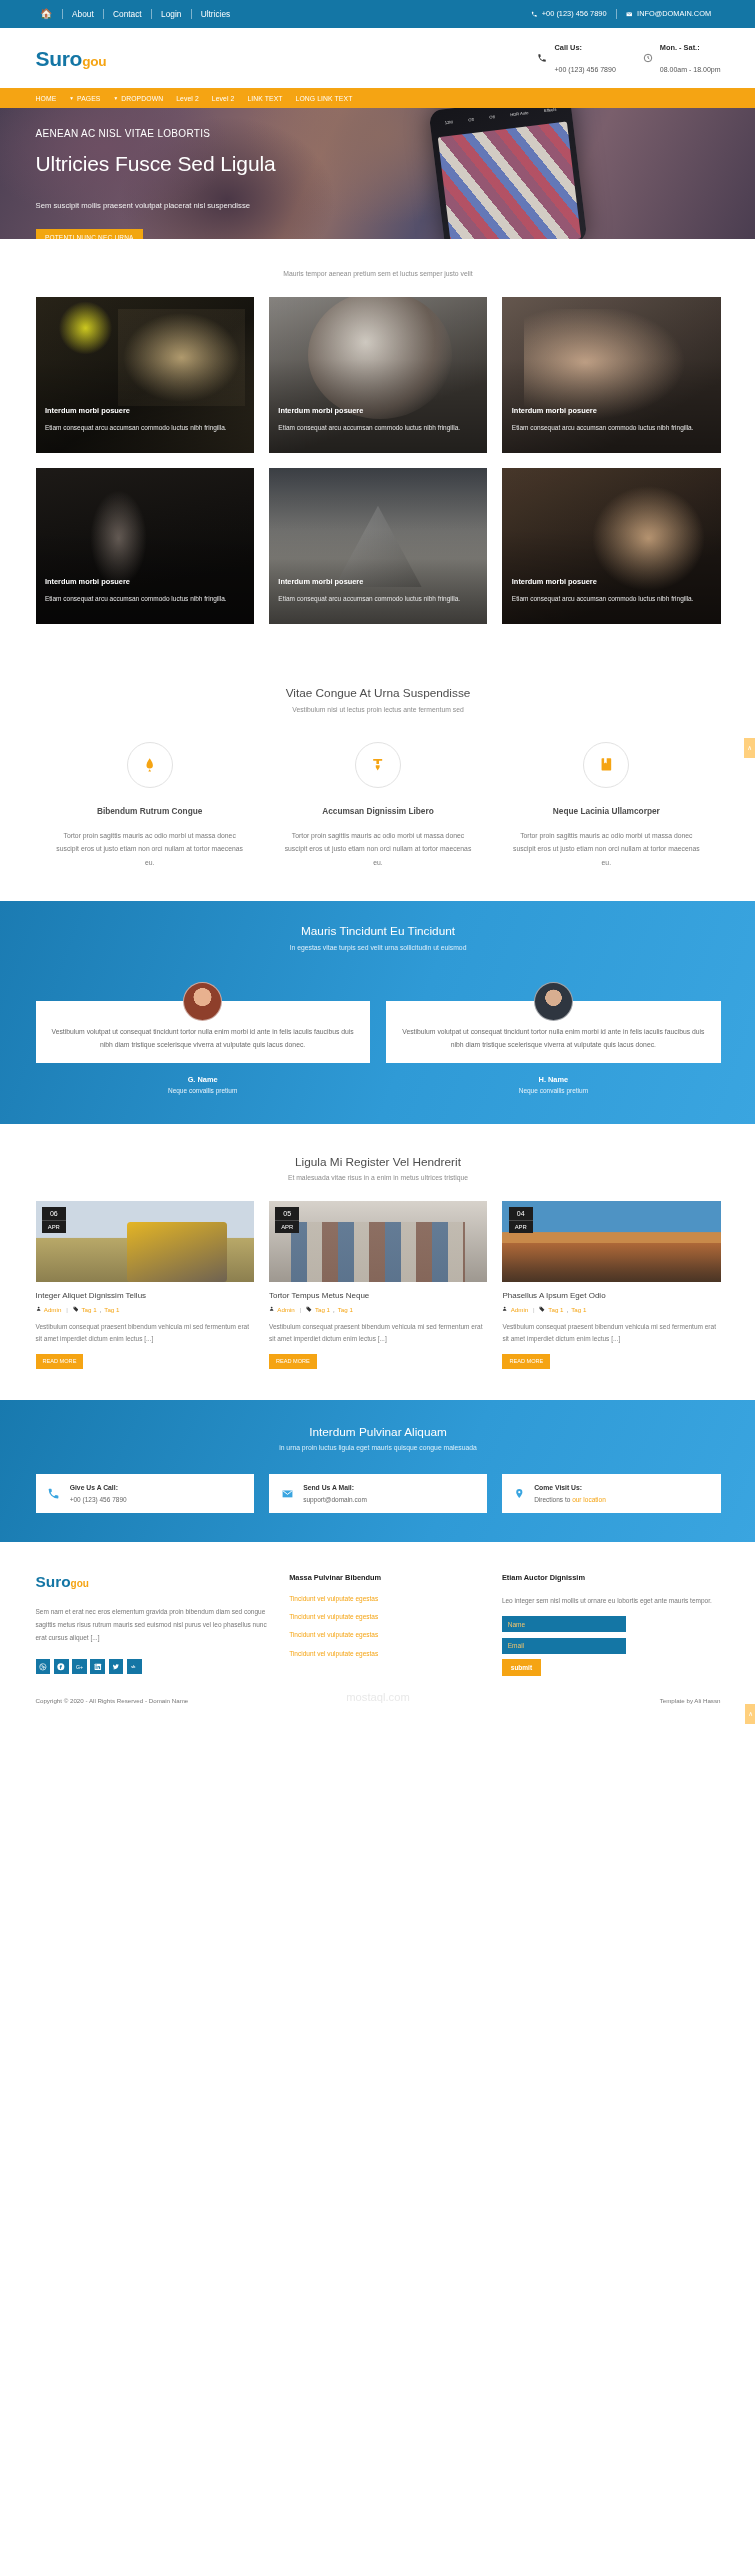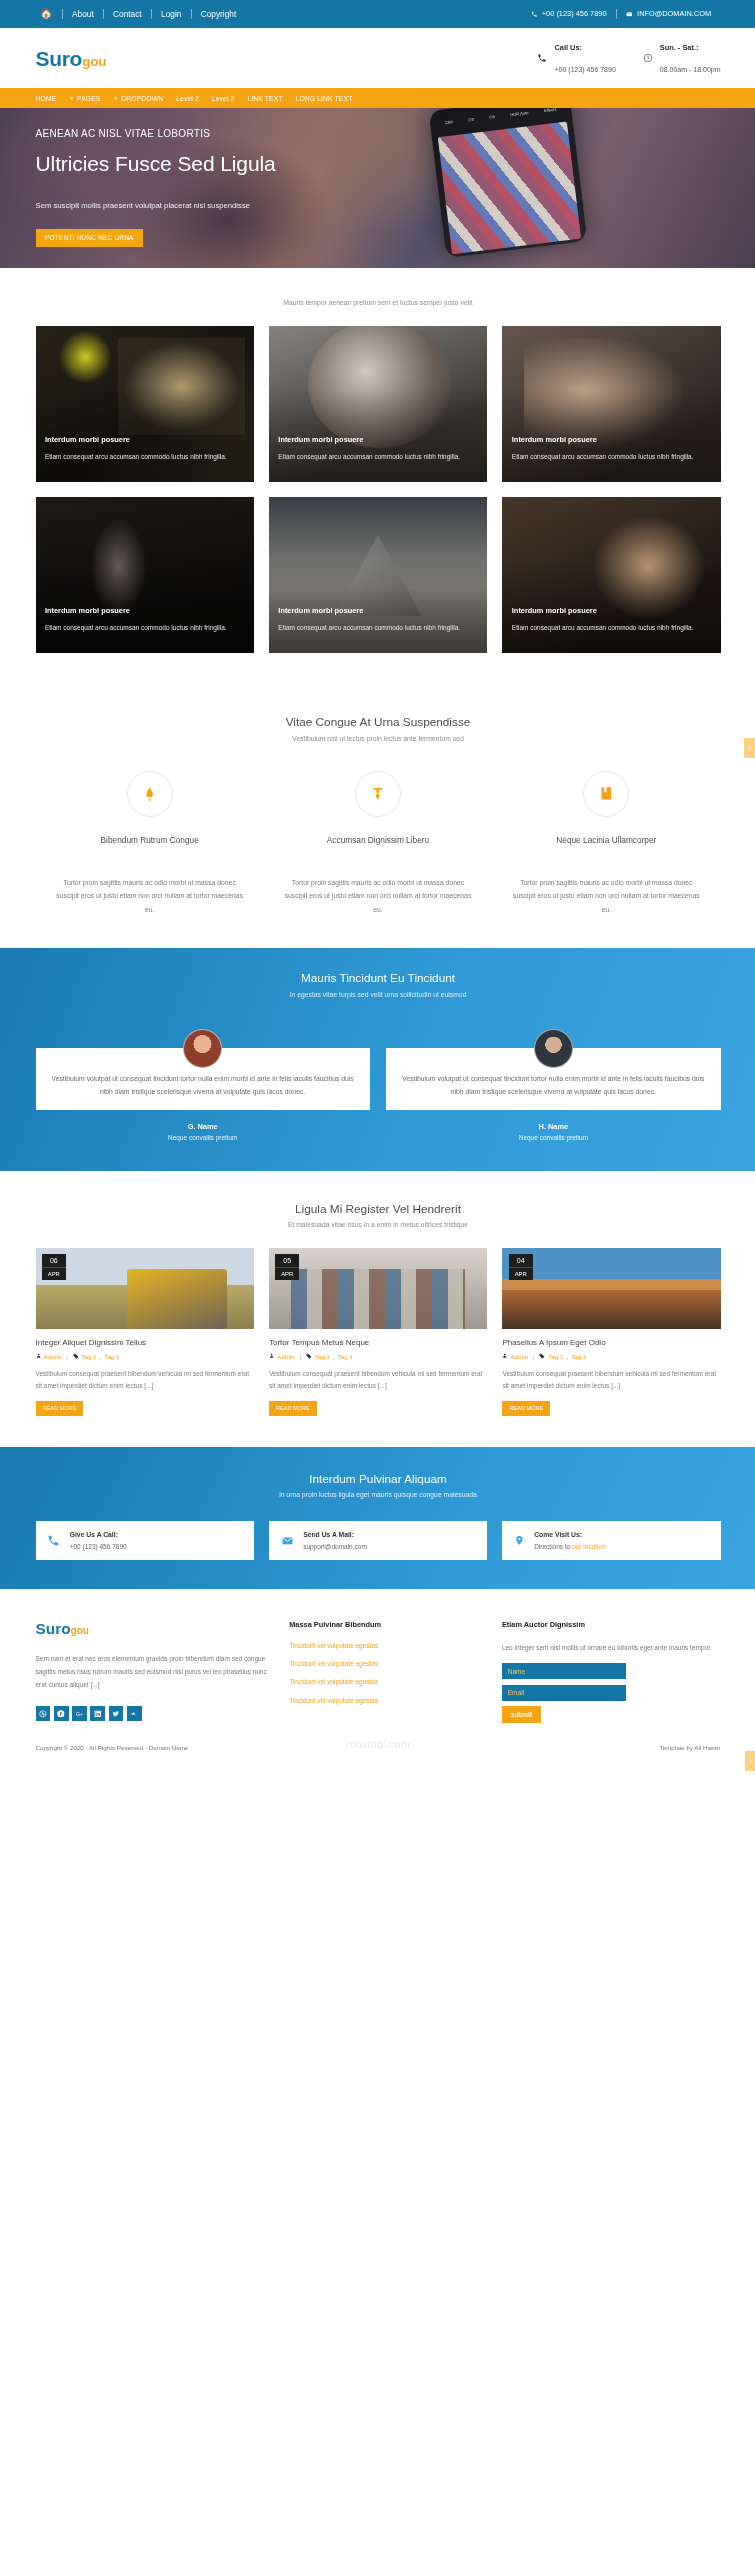--- a/index.html
+++ b/index.html
@@ -37,21 +37,21 @@
 
   
   .nav { background: #f5a413; height: 20px; }
   .nav .wrap { display: flex; align-items: center; height: 20px; }
   .nav a { color: #fff; font-size: 6.8px; text-decoration: none; padding: 0 6.5px; display:flex; align-items:center; gap:3px; letter-spacing: 0.1px;}
   .nav a.first { padding-left: 0; }
   .nav .caret { font-size: 4.7px; }
   .nav a.lvl { text-transform: none; }
 
   
-  .hero { position: relative; height: 160px; overflow: hidden; background: #3a3340; }
+  .hero { position: relative; height: 131px; overflow: hidden; background: #3a3340; }
   .hero-bg { position: absolute; inset: 0; }
   .hero-grad { position:absolute; inset:0;
     background:
       radial-gradient(ellipse 177px 106px at 14% 30%, #6d4f63 0%, rgba(109,79,99,0) 70%),
       radial-gradient(ellipse 154px 118px at 30% 70%, #4a3746 0%, rgba(74,55,70,0) 70%),
       radial-gradient(ellipse 189px 130px at 50% 20%, #8a6a62 0%, rgba(138,106,98,0) 70%),
       linear-gradient(115deg, #4b3f53 0%, #6e5566 22%, #9a7266 42%, #55506b 58%, #7a5f6c 75%, #4a3d50 100%);
   }
   .hero-phone { position:absolute; right: 177px; top:-5.9px; width: 142px; height: 148px;
      background: linear-gradient(160deg,#15151a,#25252c); border-radius: 13px; transform: rotate(-7deg);
@@ -96,21 +96,21 @@
      clip-path: polygon(50% 0,100% 100%,0 100%);}
   .g6 { background: linear-gradient(155deg,#4b3a2c,#1d1713 72%); }
   .g6::after{content:"";position:absolute;right:6%;top:10%;width:54%;height:70%;background:radial-gradient(ellipse,#c5a07a 0%,rgba(29,23,19,0) 68%);}
 
   
   .svc { display: grid; grid-template-columns: repeat(3, 1fr); }
   .svc-col { text-align: center; padding: 0 20px; }
   .circ { width: 46px; height: 46px; border-radius: 50%; border: 0.6px solid #e2e2e2; margin: 0 auto 17.7px;
           display: flex; align-items: center; justify-content: center; }
   .circ svg { fill: #f5a413; }
-  .svc-col h3 { font-size: 8.3px; color: #4d4d4d; font-weight: normal; margin-bottom: 31px; }
+  .svc-col h3 { font-size: 8.3px; color: #4d4d4d; font-weight: bold; margin-bottom: 13px; }
   .svc-col p { font-size: 6.8px; color: #7a7a7a; line-height: 2.0; }
 
   
   .testi { background: linear-gradient(110deg,#1b7bb2 0%, #2f9ad6 55%, #3aa5e0 100%); padding: 23.6px 0 29.5px; }
   .testi .sec-h h2 { color: #fff; text-align: center; }
   .testi .sec-h p { color: #ddeefa; }
   .testi-grid { display: grid; grid-template-columns: 1fr 1fr; gap: 16.5px; margin-top: 31px; }
   .t-card { text-align: center; position: relative; }
   .t-av { width: 39px; height: 39px; border-radius: 50%; margin: 0 auto -19.5px; position: relative; z-index: 2;
           border: 1.8px solid rgba(255,255,255,.55); overflow: hidden; }
@@ -189,21 +189,21 @@
   <div class="wrap">
     <div class="tb-left">
       <a href="#" class="home-ic">🏠</a>
       <span class="tb-sep"></span>
       <a href="#">About</a>
       <span class="tb-sep"></span>
       <a href="#">Contact</a>
       <span class="tb-sep"></span>
       <a href="#">Login</a>
       <span class="tb-sep"></span>
-      <a href="#">Copyright</a>
+      <a href="#">Ultricies</a>
     </div>
     <div class="tb-right">
       <div class="item">
         <svg width="6.5" height="6.5" viewBox="0 0 24 24">
             <path d="M20 15.5c-1.2 0-2.4-.2-3.6-.6a1 1 0 0 0-1 .2l-2.2 2.2a15.1 15.1 0 0 1-6.6-6.6l2.2-2.2a1 1 0 0 0 .2-1c-.4-1.1-.6-2.3-.6-3.5a1 1 0 0 0-1-1H4a1 1 0 0 0-1 1A17 17 0 0 0 20 21a1 1 0 0 0 1-1v-3.5a1 1 0 0 0-1-1z"></path>
           </svg>
         <span>+00 (123) 456 7890</span>
       </div>
       <span class="tb-sep"></span>
       <div class="item">
@@ -235,21 +235,21 @@
         </span>
       </div>
       <div class="hi">
         <span class="ic">
           <svg width="10" height="10" viewBox="0 0 24 24" fill="none" stroke="#3b3b3b" stroke-width="1.6">
               <circle cx="12" cy="12" r="9"></circle>
               <path d="M12 7v5l3 2"></path>
             </svg>
         </span>
         <span class="tx">
-          <b>Sun. - Sat.:</b>
+          <b>Mon. - Sat.:</b>
           <span>08.00am - 18.00pm</span>
         </span>
       </div>
     </div>
   </div>
 </div>
 
 <div class="nav">
   <div class="wrap">
     <a href="#" class="first">

